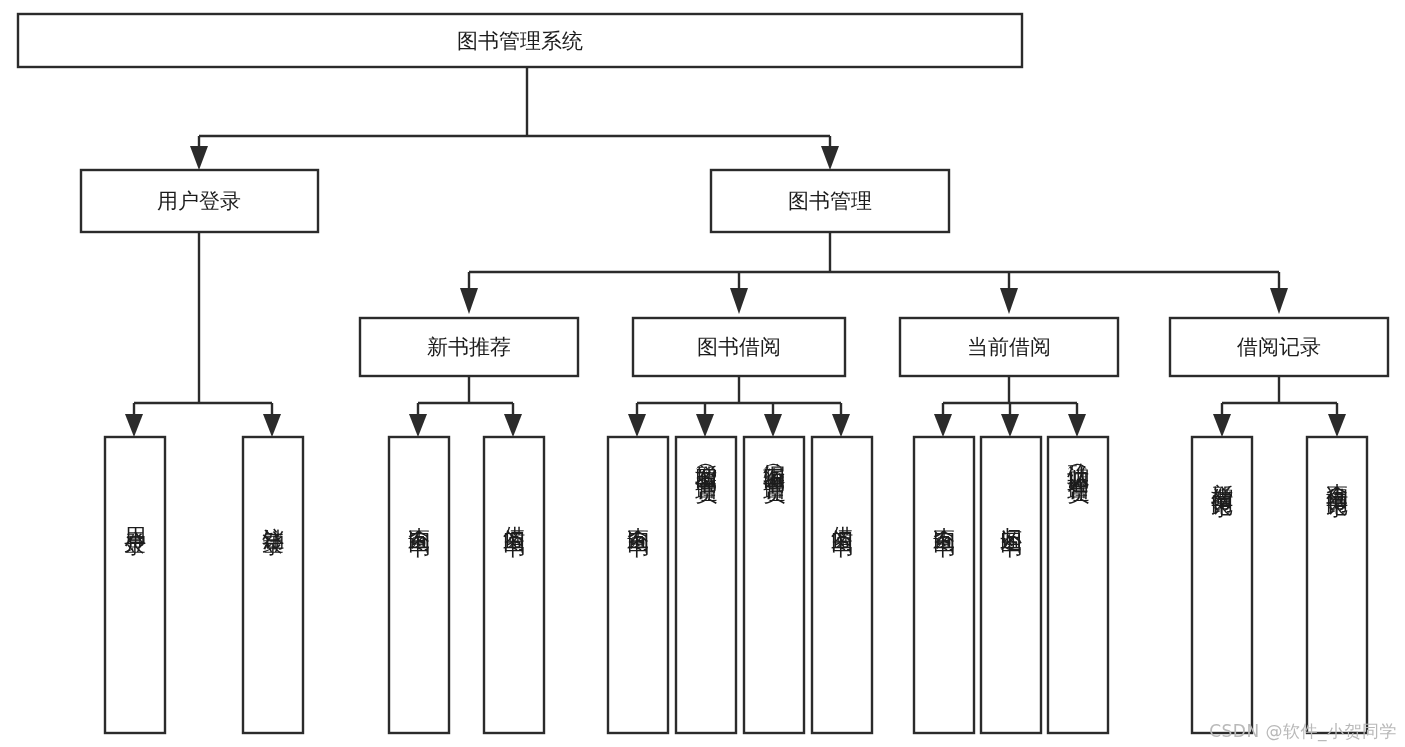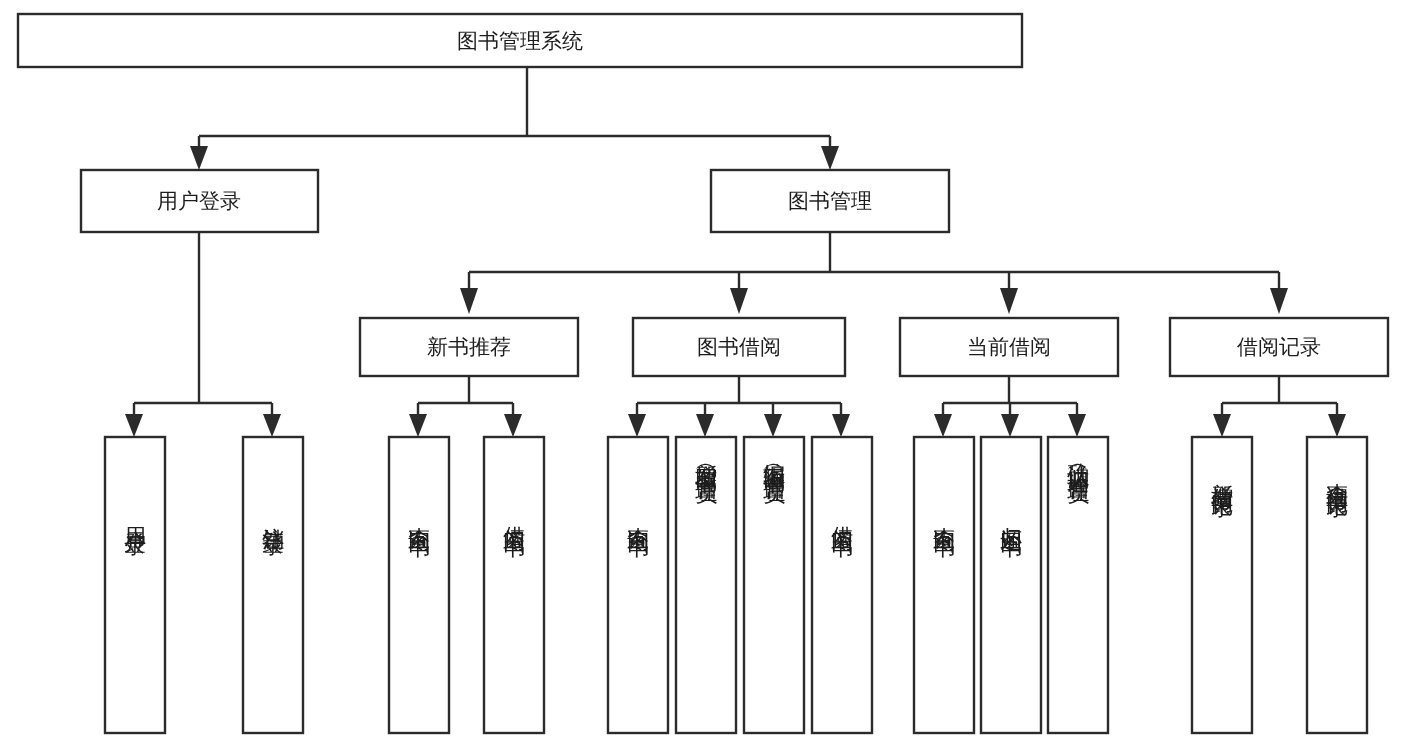--- a/index.html
+++ b/index.html
@@ -248,13 +248,14 @@
     <span class="leaf-label" style="margin-top:8px;">确认归还（管理员）</span>
   </div>
 
   <div class="leaf-label-wrap" style="left:1192px; top:437px; width:60px; height:296px;">
     <span class="leaf-label" style="margin-top:28px;">新增借阅记录</span>
   </div>
   <div class="leaf-label-wrap" style="left:1307px; top:437px; width:60px; height:296px;">
     <span class="leaf-label" style="margin-top:28px;">查询借阅记录</span>
   </div>
 
+  <div class="watermark">CSDN @软件_小贺同学</div>
 </div>
 
 </body></html>

